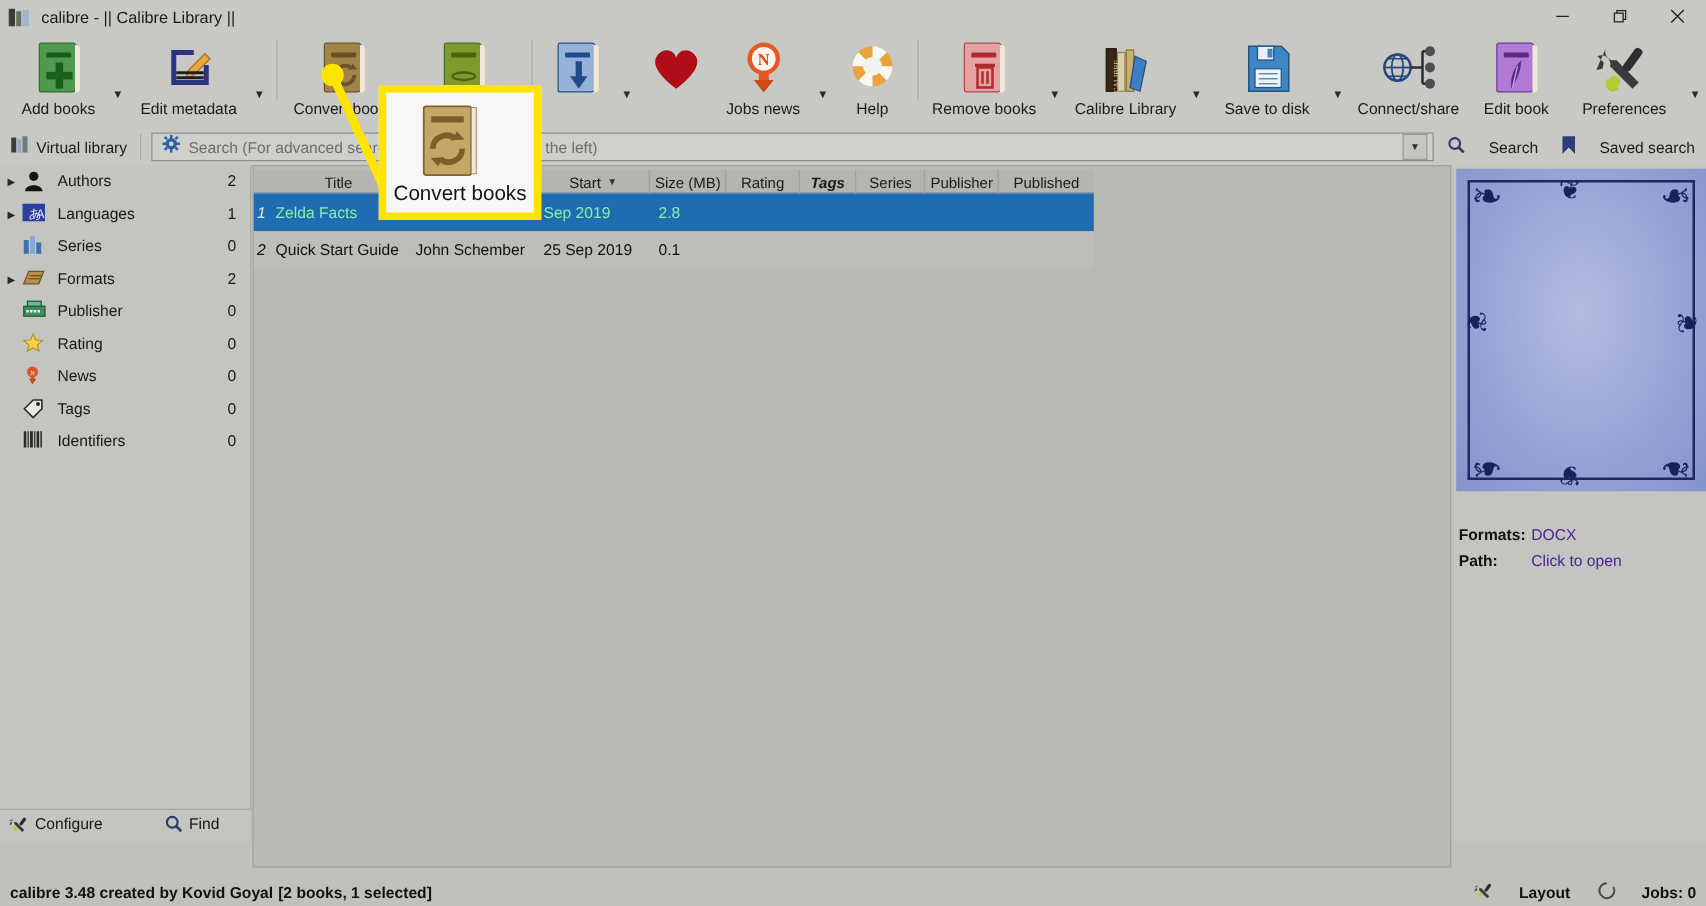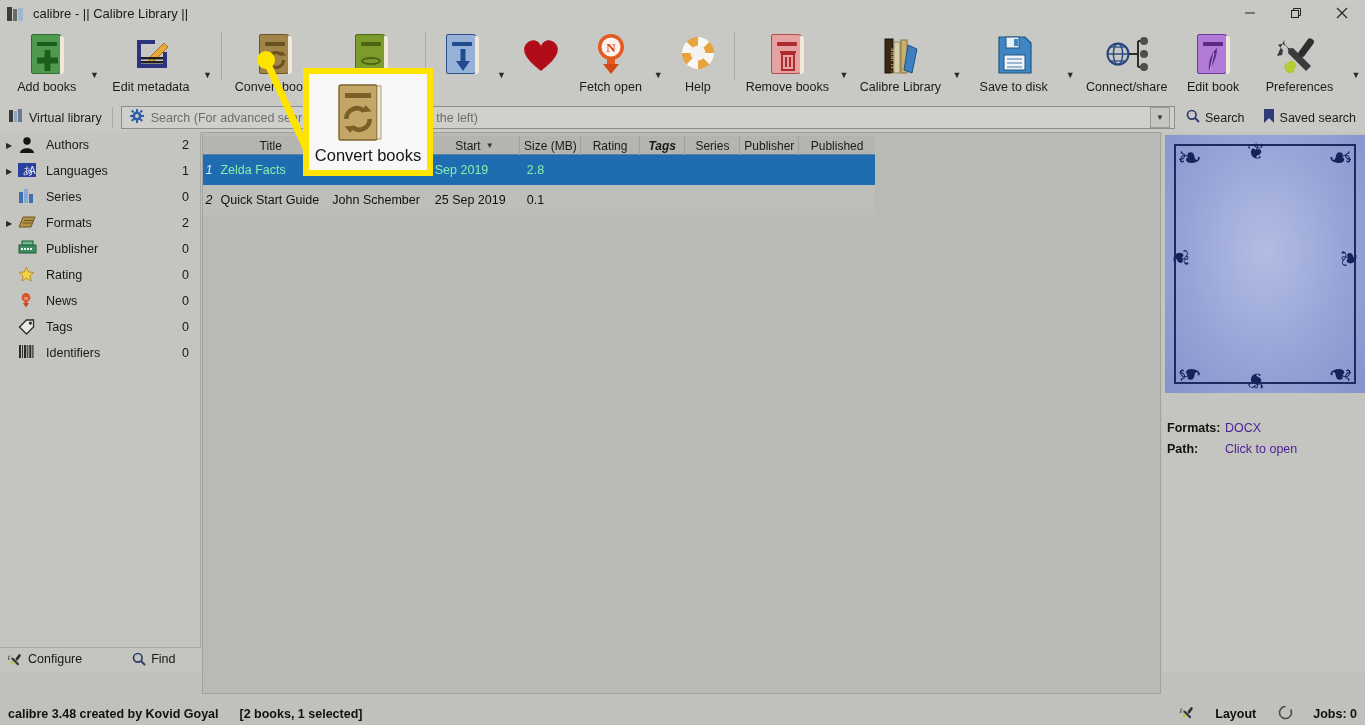--- a/index.html
+++ b/index.html
@@ -60,21 +60,21 @@
   .vlib-label { font-size: 12.5px; color: #1b1b1b; }
   .vsep { width: 1px; height: 21px; background: #a9a9a5; }
   .searchbox {
     flex: 1; height: 23px; margin: 0 2px 0 8px; background: #cfcfcb;
     border: 1px solid #8e8e8a; display: flex; align-items: center; gap: 7px;
     padding: 0 4px 0 8px;
   }
   .search-ph { font-size: 12.5px; color: #6d6d6d; white-space: nowrap; overflow: hidden; flex: 1; }
   .sb-drop { width: 20px; height: 21px; background: #c5c5c1; border: 1px solid #9a9a96;
              display: flex; align-items: center; justify-content: center; font-size: 8px; color: #333; }
-  .srbtn { display: flex; align-items: center; gap: 5px; padding: 0 9px; font-size: 12.5px; color: #1b1b1b; }
+  .srbtn { display: flex; align-items: center; gap: 19px; padding: 0 9px; font-size: 12.5px; color: #1b1b1b; }
 
   
   .leftpanel {
     position: absolute; left: 0; top: 132px; width: 201px; height: 541px;
     background: #c4c4c0; border-right: 1px solid #a8a8a4;
   }
   .catrow { height: 26px; display: flex; align-items: center; font-size: 12.5px; color: #181818; }
   .arrow { width: 18px; text-align: center; font-size: 8px; color: #2a2a2a; }
   .caticon { width: 22px; height: 18px; position: relative; margin-right: 6px; }
   .catname { flex: 1; }
@@ -119,21 +119,21 @@
   .metarow { display: flex; height: 21px; align-items: center; }
   .metakey { width: 58px; font-weight: bold; color: #111; }
   .metaval { color: #2a2a2a; }
   .metaval.link { color: #4c1d95; }
 
   
   .statusbar {
     position: absolute; left: 0; bottom: 0; width: 1365px; height: 23px;
     background: #c0c0bc; display: flex; align-items: center;
   }
-  .sbleft { display: flex; align-items: center; gap: 21px; padding-left: 8px;
+  .sbleft { display: flex; align-items: center; gap: 4px; padding-left: 8px;
             font-size: 12.5px; font-weight: bold; color: #111; }
   .sbright { position: absolute; right: 8px; display: flex; align-items: center; gap: 22px;
              font-size: 12.5px; font-weight: bold; color: #111; }
   .sbitem { display: flex; align-items: center; gap: 20px; }
 
   
   .callout-line { position: absolute; left: 0; top: 0; width: 1365px; height: 725px;
                   pointer-events: none; }
   .callout-dot { position: absolute; left: 257px; top: 51px; width: 18px; height: 18px;
                  border-radius: 50%; background: #ffe400; }
@@ -267,21 +267,21 @@
     <div class="tbitem">
       <div class="tbicon">
         <svg width="46" height="46" viewBox="0 0 46 46">
           <circle cx="23" cy="16" r="13" fill="#e35a22"></circle>
           <circle cx="23" cy="16" r="9.5" fill="#fff" opacity="0.92"></circle>
           <text x="23" y="21" font-size="13" font-weight="bold" fill="#d9480f" text-anchor="middle" font-family="Liberation Serif, serif">N</text>
           <rect x="19" y="26" width="8" height="9" fill="#e35a22"></rect>
           <polygon points="15,33 31,33 23,43" fill="#d04a14"></polygon>
         </svg>
       </div>
-      <div class="tblabel">Fetch open</div>
+      <div class="tblabel">Jobs news</div>
     </div>
     <div class="caret">▼</div>
 
     <div class="tbitem w-narrow">
       <div class="tbicon">
         <svg width="46" height="46" viewBox="0 0 46 46">
           <circle cx="23" cy="22" r="16" fill="#e8a33d"></circle>
           <circle cx="23" cy="22" r="7.5" fill="#f2f2f0"></circle>
           <path d="M23 6 a16 16 0 0 1 11.3 4.7 l-6.2 6.2 a7.5 7.5 0 0 0 -5.1 -2.1 z" fill="#f7f7f5"></path>
           <path d="M23 38 a16 16 0 0 1 -11.3 -4.7 l6.2 -6.2 a7.5 7.5 0 0 0 5.1 2.1 z" fill="#f7f7f5"></path>

